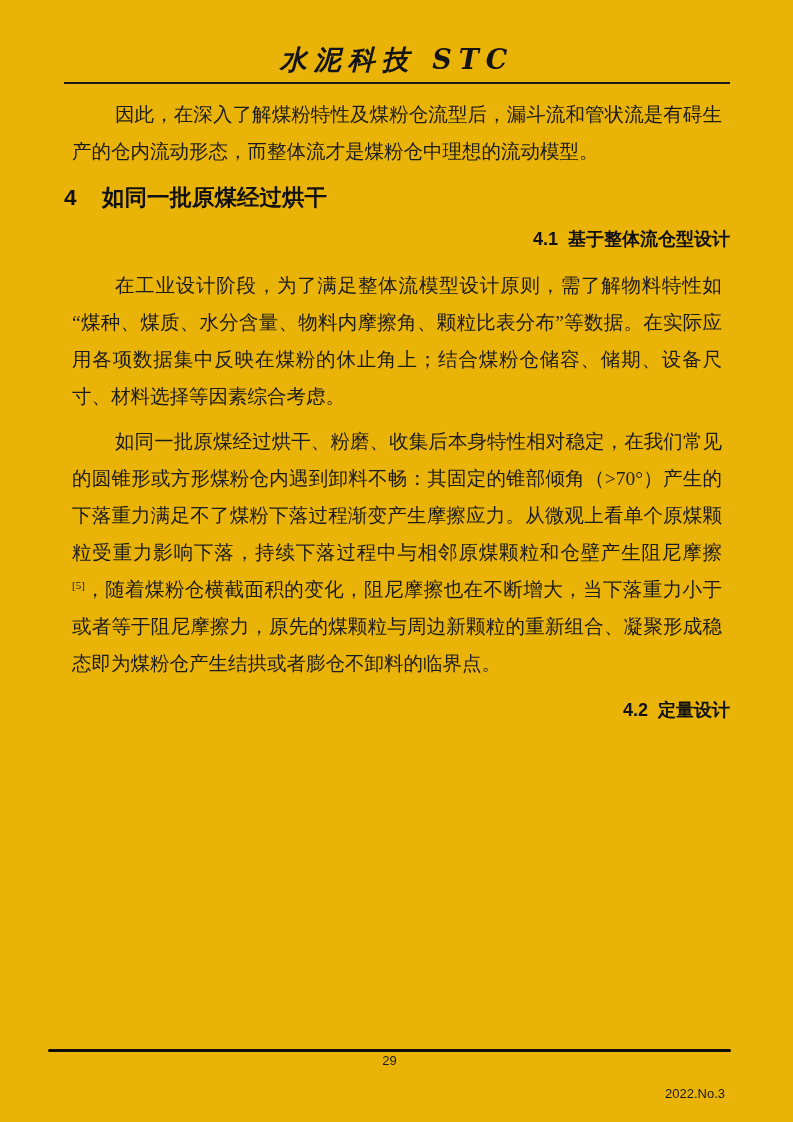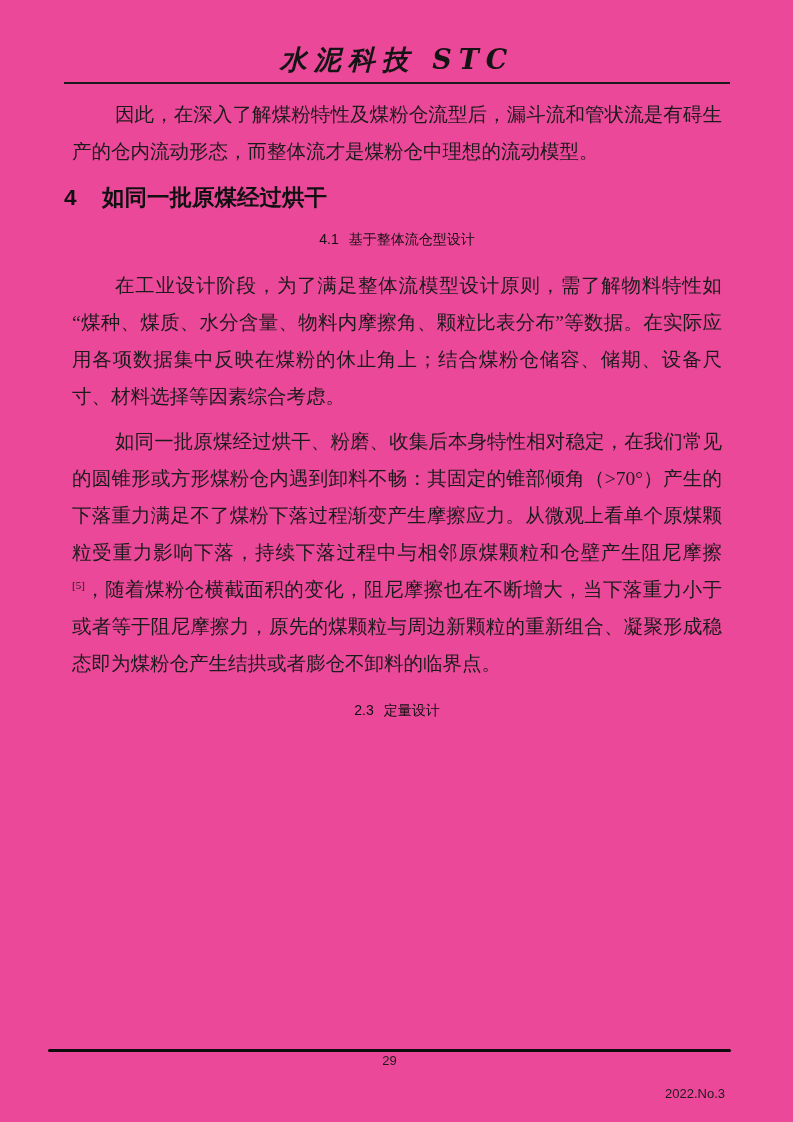--- a/index.html
+++ b/index.html
@@ -4,21 +4,21 @@
 <style>
   html, body {
     margin: 0;
     padding: 0;
     background: #ffffff;
   }
   .page {
     position: relative;
     width: 793px;
     height: 1122px;
-    background: #ec4899;
+    background: #eab308;
     color: #1b1b1b;
     overflow: hidden;
     font-family: "Liberation Serif", "DejaVu Serif", serif;
   }
   
   .page-header {
     padding: 42px 63px 0 64px;
   }
   .journal-title {
     text-align: center;
@@ -56,25 +56,25 @@
     color: #101010;
     text-align: left;
   }
   .h-section .h-num {
     display: inline-block;
     min-width: 38px;
   }
   .h-sub {
     margin: 1px 0 0 0;
     font-family: "Liberation Sans", "DejaVu Sans", sans-serif;
-    font-size: 14px;
-    font-weight: 400;
+    font-size: 18px;
+    font-weight: 700;
     line-height: 40px;
     color: #101010;
-    text-align: center;
+    text-align: right;
   }
   .h-sub .h-num {
     display: inline-block;
     margin-right: 10px;
   }
   sup.cite {
     font-size: 11px;
     line-height: 0;
     vertical-align: super;
     letter-spacing: 0;
@@ -135,21 +135,21 @@
     </h2>
 
     <p class="body-para">在工业设计阶段，为了满足整体流模型设计原则，需了解物料特性如“煤种、煤质、水分含量、物料内摩擦角、颗粒比表分布”等数据。在实际应用各项数据集中反映在煤粉的休止角上；结合煤粉仓储容、储期、设备尺寸、材料选择等因素综合考虑。</p>
 
     <p class="body-para">
       <span>如同一批原煤经过烘干、粉磨、收集后本身特性相对稳定，在我们常见的圆锥形或方形煤粉仓内遇到卸料不畅：其固定的锥部倾角（&gt;70°）产生的下落重力满足不了煤粉下落过程渐变产生摩擦应力。从微观上看单个原煤颗粒受重力影响下落，持续下落过程中与相邻原煤颗粒和仓壁产生阻尼摩擦</span><sup class="cite">[5]</sup><span>，随着煤粉仓横截面积的变化，阻尼摩擦也在不断增大，当下落重力小于或者等于阻尼摩擦力，原先的煤颗粒与周边新颗粒的重新组合、凝聚形成稳态即为煤粉仓产生结拱或者膨仓不卸料的临界点。</span>
     </p>
 
 
     <h2 class="h-sub">
-      <span class="h-num">2.3</span><span>定量设计</span>
+      <span class="h-num">4.2</span><span>定量设计</span>
     </h2>
 
 
   </main>
 
   <footer class="page-footer">
     <div class="footer-rule"></div>
     <div class="footer-row">
       <span class="footer-page-num">29</span>
       <span class="footer-issue">2022.No.3</span>

